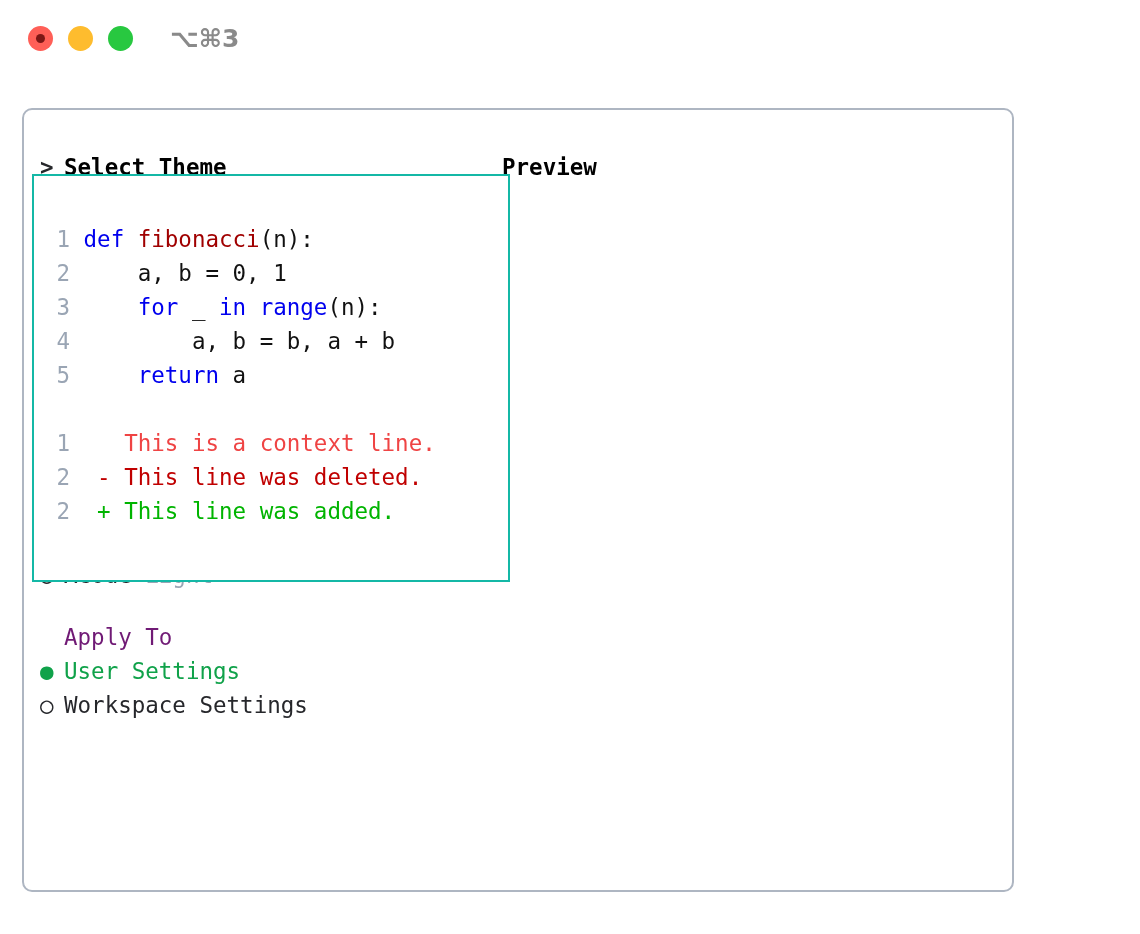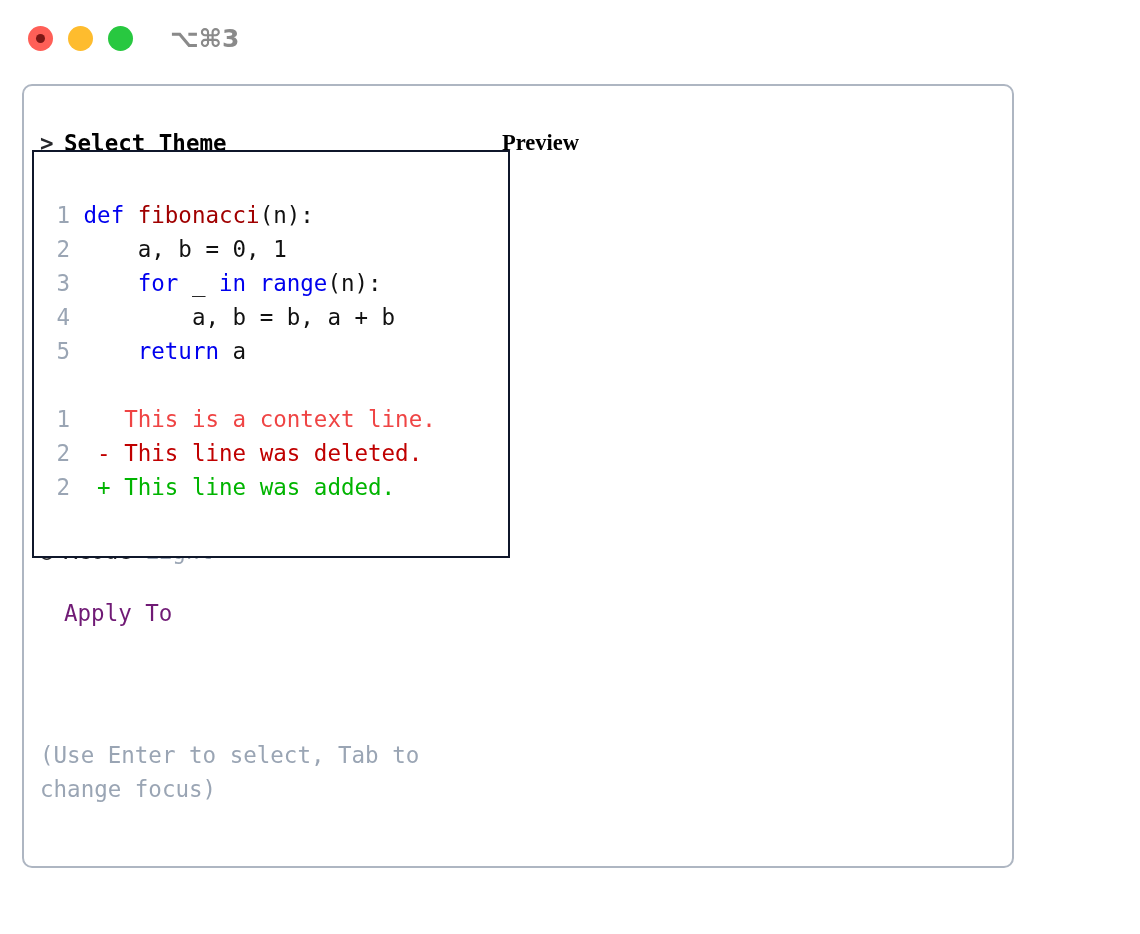--- a/index.html
+++ b/index.html
@@ -61,21 +61,21 @@
     font-weight: bold;
     color: #8a8a8a;
     letter-spacing: 0px;
     font-family: "DejaVu Sans", "Liberation Sans", sans-serif;
   }
 
   
   #panel {
     position: absolute;
     left: 22px;
-    top: 84px;
+    top: 108px;
     width: 992px;
     height: 784px;
     border: 2px solid #aeb6c2;
     border-radius: 10px;
     box-sizing: border-box;
     background: #ffffff;
   }
 
   
   #left-col {
@@ -132,37 +132,36 @@
     line-height: 34px;
     color: #9aa5b4;
   }
 
   
   #right-col {
     position: absolute;
     left: 478px;
     top: 40px;
     width: 500px;
-    font-family: Liberation Serif, serif;
   }
 
   #preview-title {
     font-size: 22.5px;
     font-weight: bold;
     color: #000000;
     line-height: 34px;
   }
 
   #preview-box {
     position: absolute;
     left: 8px;
     top: 64px;
     width: 478px;
     height: 408px;
-    border: 2px solid #0f172a;
+    border: 2px solid #14b8a6;
     box-sizing: border-box;
     background: #ffffff;
   }
 
   #code {
     position: absolute;
     left: 14px;
     top: 46px;
     font-size: 22.5px;
     line-height: 34px;
@@ -217,23 +216,26 @@
           <div class="row selected"><span class="marker">●</span><span>Default Light</span><span class="tag"> Light</span></div>
           <div class="row"><span class="marker">○</span><span>GitHub Light</span><span class="tag"> Light</span></div>
           <div class="row"><span class="marker">○</span><span>Google Code</span><span class="tag"> Light</span></div>
           <div class="row"><span class="marker">○</span><span>XCode</span><span class="tag"> Light</span></div>
         </div>
 
       <div class="spacer-sm"></div>
 
       <div class="section-title">Apply To</div>
 
+      <div id="apply-list">
+          <div class="row selected"><span class="marker">●</span><span>User Settings</span></div>
+          <div class="row"><span class="marker">○</span><span>Workspace Settings</span></div>
+        </div>
     </div>
 
-    <div id="hint">(Use Enter to select, Tab to change focus)</div>
 
     <div id="right-col">
       <div id="preview-title">Preview</div>
     </div>
 
     <div id="preview-box">
       <div id="code"><div><span class="ln">1</span> <span class="kw">def </span><span class="fn">fibonacci</span><span class="plain">(n):</span></div><div><span class="ln">2</span> <span class="plain">    a, b = 0, 1</span></div><div><span class="ln">3</span> <span class="plain">    </span><span class="kw">for</span><span class="plain"> _ </span><span class="kw">in</span><span class="plain"> </span><span class="kw">range</span><span class="plain">(n):</span></div><div><span class="ln">4</span> <span class="plain">        a, b = b, a + b</span></div><div><span class="ln">5</span> <span class="plain">    </span><span class="kw">return</span><span class="plain"> a</span></div><div class="gap-line"></div><div><span class="ln">1</span><span class="ctx">    </span><span class="ctx">This is a context line.</span></div><div><span class="ln">2</span><span class="del">  - </span><span class="del">This line was deleted.</span></div><div><span class="ln">2</span><span class="add">  + </span><span class="add">This line was added.</span></div></div>
     </div>
 
   </div>

